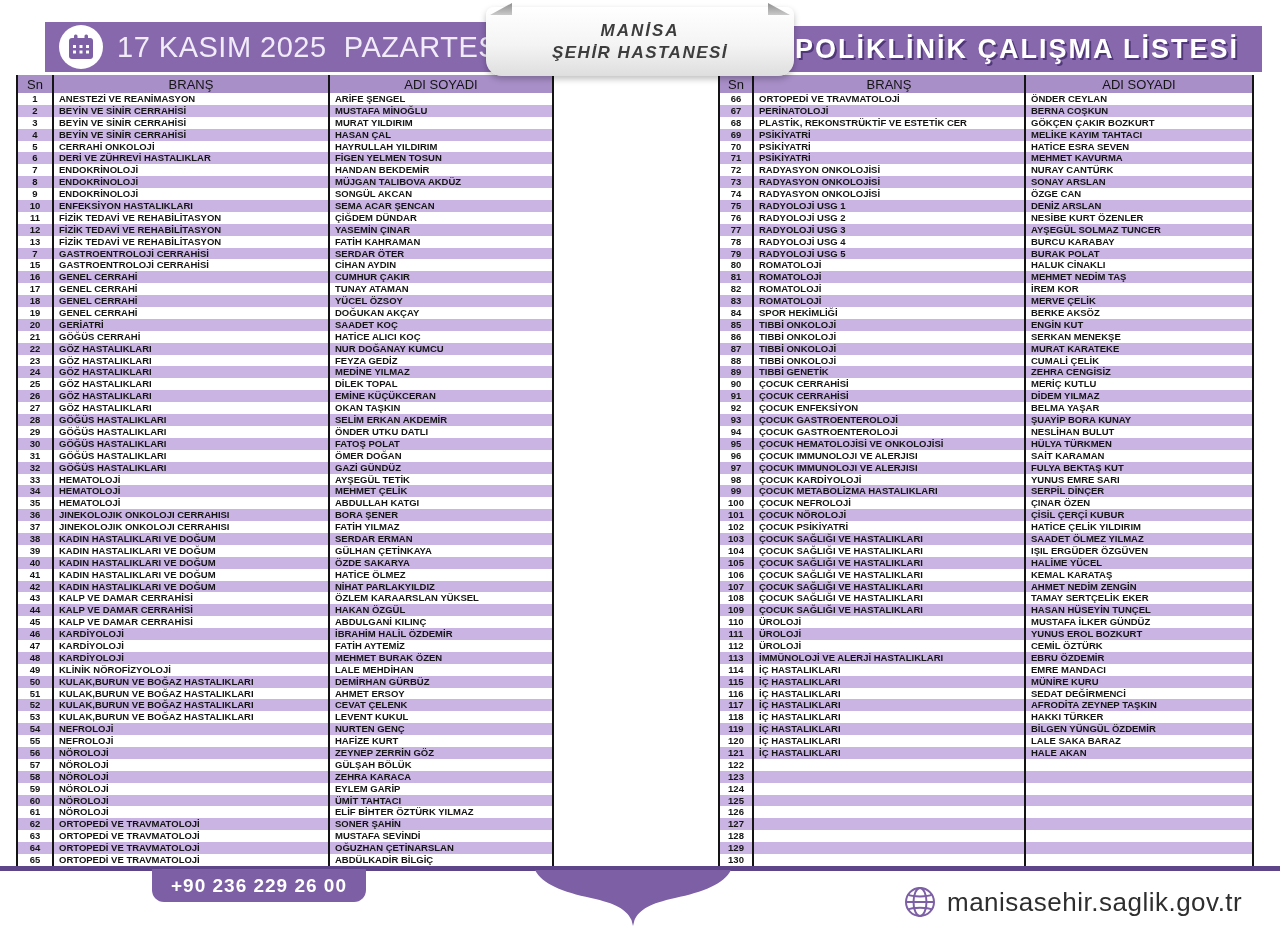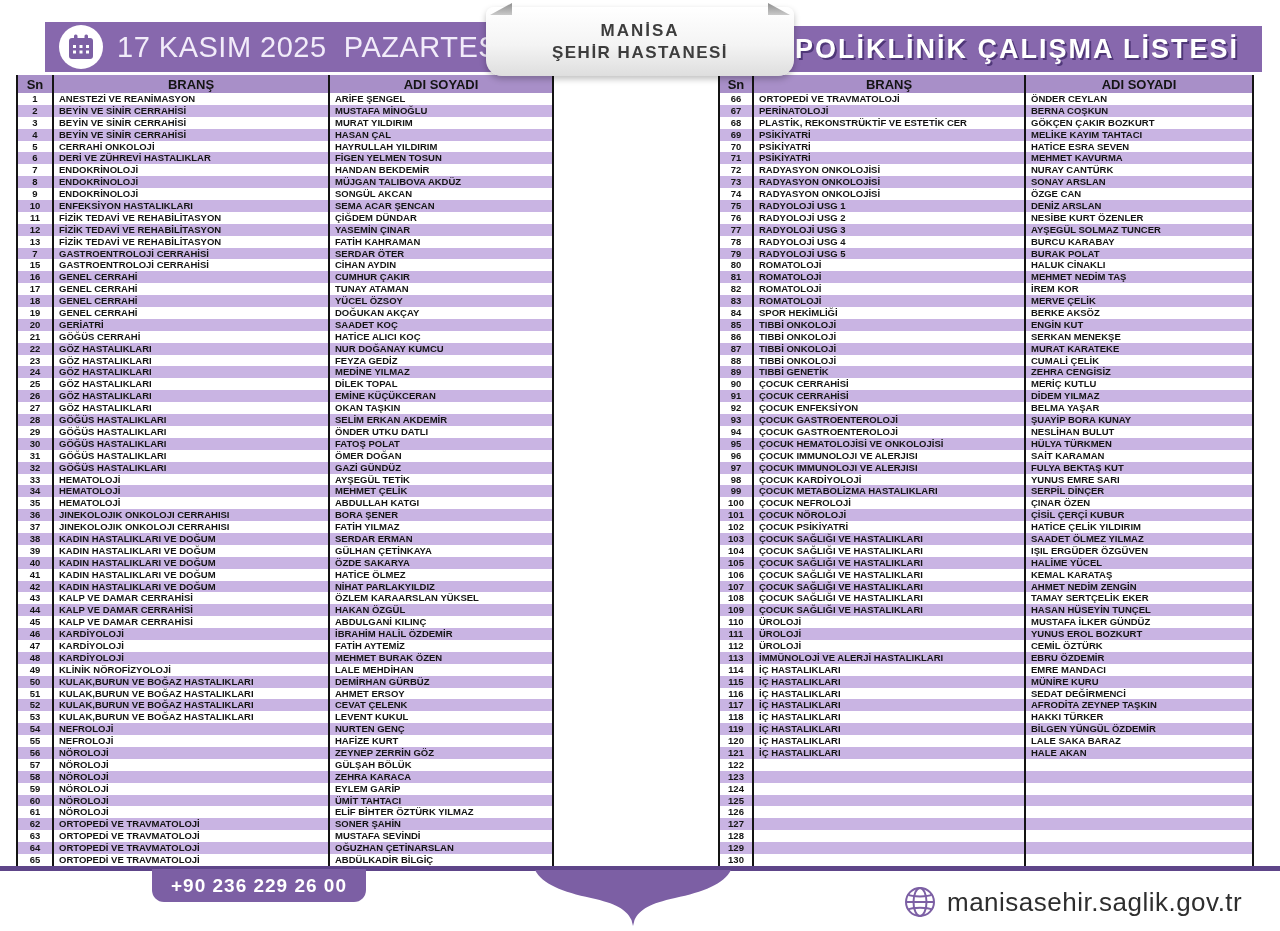--- a/index.html
+++ b/index.html
@@ -12,34 +12,34 @@
   .cal-circle{width:44px;height:44px;border-radius:50%;background:#ffffff;display:flex;align-items:center;justify-content:center;flex:0 0 auto;}
   .date-text{color:#f2ecfa;font-size:29px;font-weight:500;letter-spacing:.5px;white-space:pre;}
   .bar-title{left:772px;top:26px;width:490px;height:46px;display:flex;align-items:center;justify-content:center;}
   .title-text{color:#ffffff;font-size:27px;font-weight:700;letter-spacing:2px;white-space:nowrap;
               text-shadow:2px 2px 0 #4f3778;}
 
   .ribbon{position:absolute;left:486px;top:7px;width:308px;height:69px;z-index:5;
           background:linear-gradient(180deg,#ffffff 0%,#f4f4f4 55%,#dedede 100%);
           border-radius:8px 8px 16px 16px;
           box-shadow:0 3px 6px rgba(0,0,0,.25);
-          display:flex;flex-direction:column;align-items:center;justify-content:center;line-height:22px;}
+          display:flex;flex-direction:column;align-items:center;justify-content:center;line-height:22px;font-style:italic;}
   .ribbon .l1{font-size:17px;font-weight:700;color:#3d3d3d;letter-spacing:2px;}
   .ribbon .l2{font-size:17px;font-weight:700;color:#3d3d3d;letter-spacing:1.5px;}
   .curl{position:absolute;width:22px;height:12px;top:-4px;background:linear-gradient(180deg,#8f8f8f,#c9c9c9);}
   .curl.left{left:4px;clip-path:polygon(0 100%,100% 0,100% 100%);}
   .curl.right{right:4px;clip-path:polygon(0 0,100% 100%,0 100%);}
 
   
   .ptable{position:absolute;top:75px;border-left:2px solid #141414;border-right:2px solid #141414;box-sizing:border-box;}
   .t-left{left:16px;width:538px;}
   .t-right{left:718px;width:536px;}
   .thead{display:flex;height:18px;background:#a88fc8;}
   .thead .cell{display:flex;align-items:center;justify-content:center;
-               font-size:13px;font-weight:700;color:#141414;box-sizing:border-box;}
+               font-size:13px;font-weight:400;color:#141414;box-sizing:border-box;}
   .trow{display:flex;height:11.8923px;background:#ffffff;}
   .trow.striped{background:#c9b4e3;}
   .cell{box-sizing:border-box;overflow:hidden;white-space:nowrap;}
   .sn{border-right:2px solid #141414;display:flex;align-items:center;justify-content:center;}
   .brans{border-right:2px solid #141414;}
   .t-left  .sn{width:36px;} .t-left  .brans{width:276px;} .t-left  .adi{flex:1;}
   .t-right .sn{width:34px;} .t-right .brans{width:272px;} .t-right .adi{flex:1;}
   .trow .cell{font-size:9.5px;font-weight:700;color:#141414;line-height:11.9px;}
   .trow .brans,.trow .adi{padding-left:5px;display:flex;align-items:center;}
 

